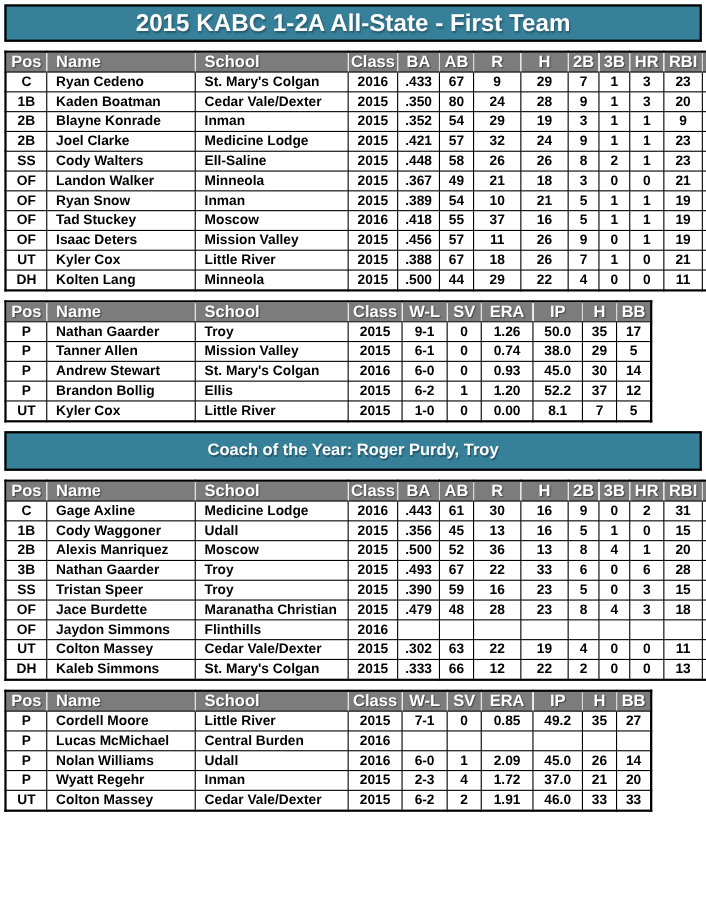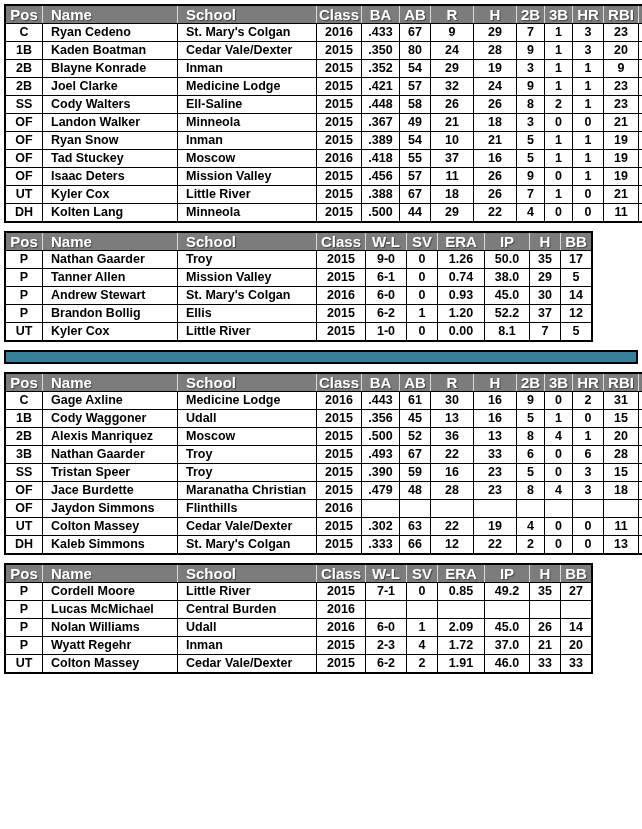--- a/index.html
+++ b/index.html
@@ -112,20 +112,21 @@
     font-size: 15px;
     line-height: 22px;
     text-shadow: 1px 1px 1px rgba(0,0,0,0.35);
   }
 </style>
 </head>
 <body>
 
 <div class="page">
 
+  <div class="title-bar">2015 KABC 1-2A All-State - First Team</div>
 
   <table class="stats batting">
       <thead>
         <tr>
           <th>Pos</th>
           <th class="left">Name</th>
           <th class="left">School</th>
           <th>Class</th>
           <th>BA</th>
           <th>AB</th>
@@ -334,21 +335,21 @@
           <th>BB</th>
           <th>K</th>
         </tr>
       </thead>
       <tbody>
         <tr>
           <td>P</td>
           <td class="left">Nathan Gaarder</td>
           <td class="left">Troy</td>
           <td>2015</td>
-          <td>9-0</td>
+          <td>9-1</td>
           <td>0</td>
           <td>1.26</td>
           <td>50.0</td>
           <td>35</td>
           <td>17</td>
           <td>56</td>
         </tr>
         <tr>
           <td>P</td>
           <td class="left">Tanner Allen</td>
@@ -398,20 +399,21 @@
           <td>0.00</td>
           <td>8.1</td>
           <td>7</td>
           <td>5</td>
           <td>17</td>
         </tr>
       </tbody>
     </table>
 
   <div class="awards">
+    <div class="award-line">Coach of the Year: Roger Purdy, Troy</div>
   </div>
 
 
   <table class="stats batting">
       <thead>
         <tr>
           <th>Pos</th>
           <th class="left">Name</th>
           <th class="left">School</th>
           <th>Class</th>

